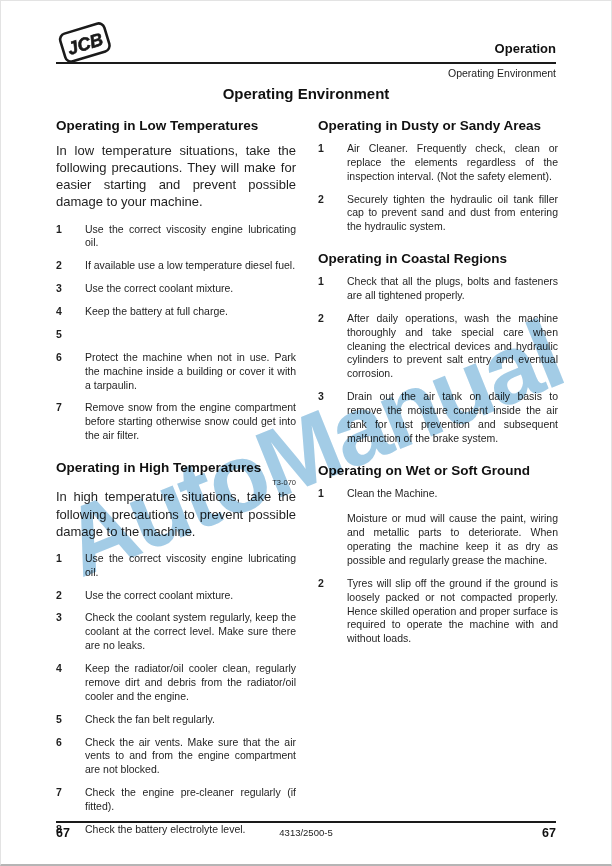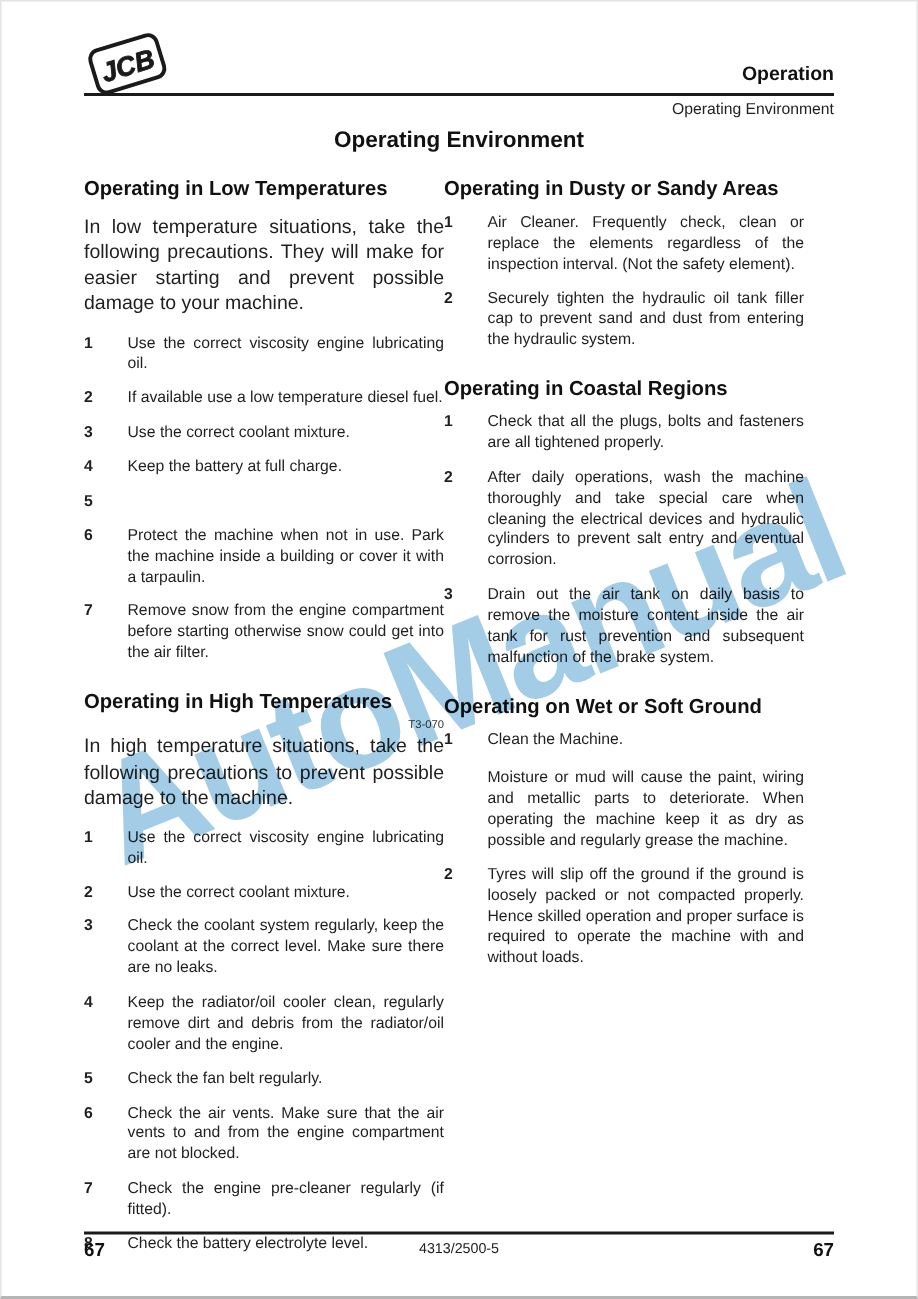--- a/index.html
+++ b/index.html
@@ -8,21 +8,21 @@
 
   
   .header{position:absolute;top:0;left:55px;right:55px;}
   .logo-wrap{position:absolute;left:0;top:20px;width:58px;height:44px;}
   .hdr-section{position:absolute;right:0;top:40px;font-size:13px;font-weight:bold;color:#111;}
   .hdr-rule{position:absolute;left:0;right:0;top:61px;height:2px;background:#1a1a1a;}
   .hdr-subsection{position:absolute;right:0;top:66px;font-size:10.5px;color:#222;}
   .page-title{position:absolute;left:0;right:0;top:84px;text-align:center;font-size:15px;font-weight:bold;color:#111;}
 
   
-  .columns{position:absolute;top:117px;left:55px;right:55px;display:flex;}
+  .columns{position:absolute;top:117px;left:55px;right:55px;display:flex;gap:22px;}
   .col{width:240px;flex:0 0 240px;}
   h2{font-size:13.5px;font-weight:bold;color:#111;margin:17px 0 9px;}
   .section:first-child h2{margin-top:0;}
   .fig-ref{text-align:right;font-size:7.5px;color:#333;margin:-5px 0 2px;line-height:1;}
   .intro{font-size:13px;line-height:1.32;text-align:justify;margin:0 0 12px;}
   .item{display:flex;margin:0 0 9px;}
   .item .num{font-weight:bold;font-size:10.5px;width:29px;flex:0 0 29px;line-height:1.32;}
   .item .itxt{flex:1;font-size:10.5px;line-height:1.32;text-align:justify;}
   .item .itxt p{margin:0;}
   .item .itxt p.extra{margin-top:12px;}

